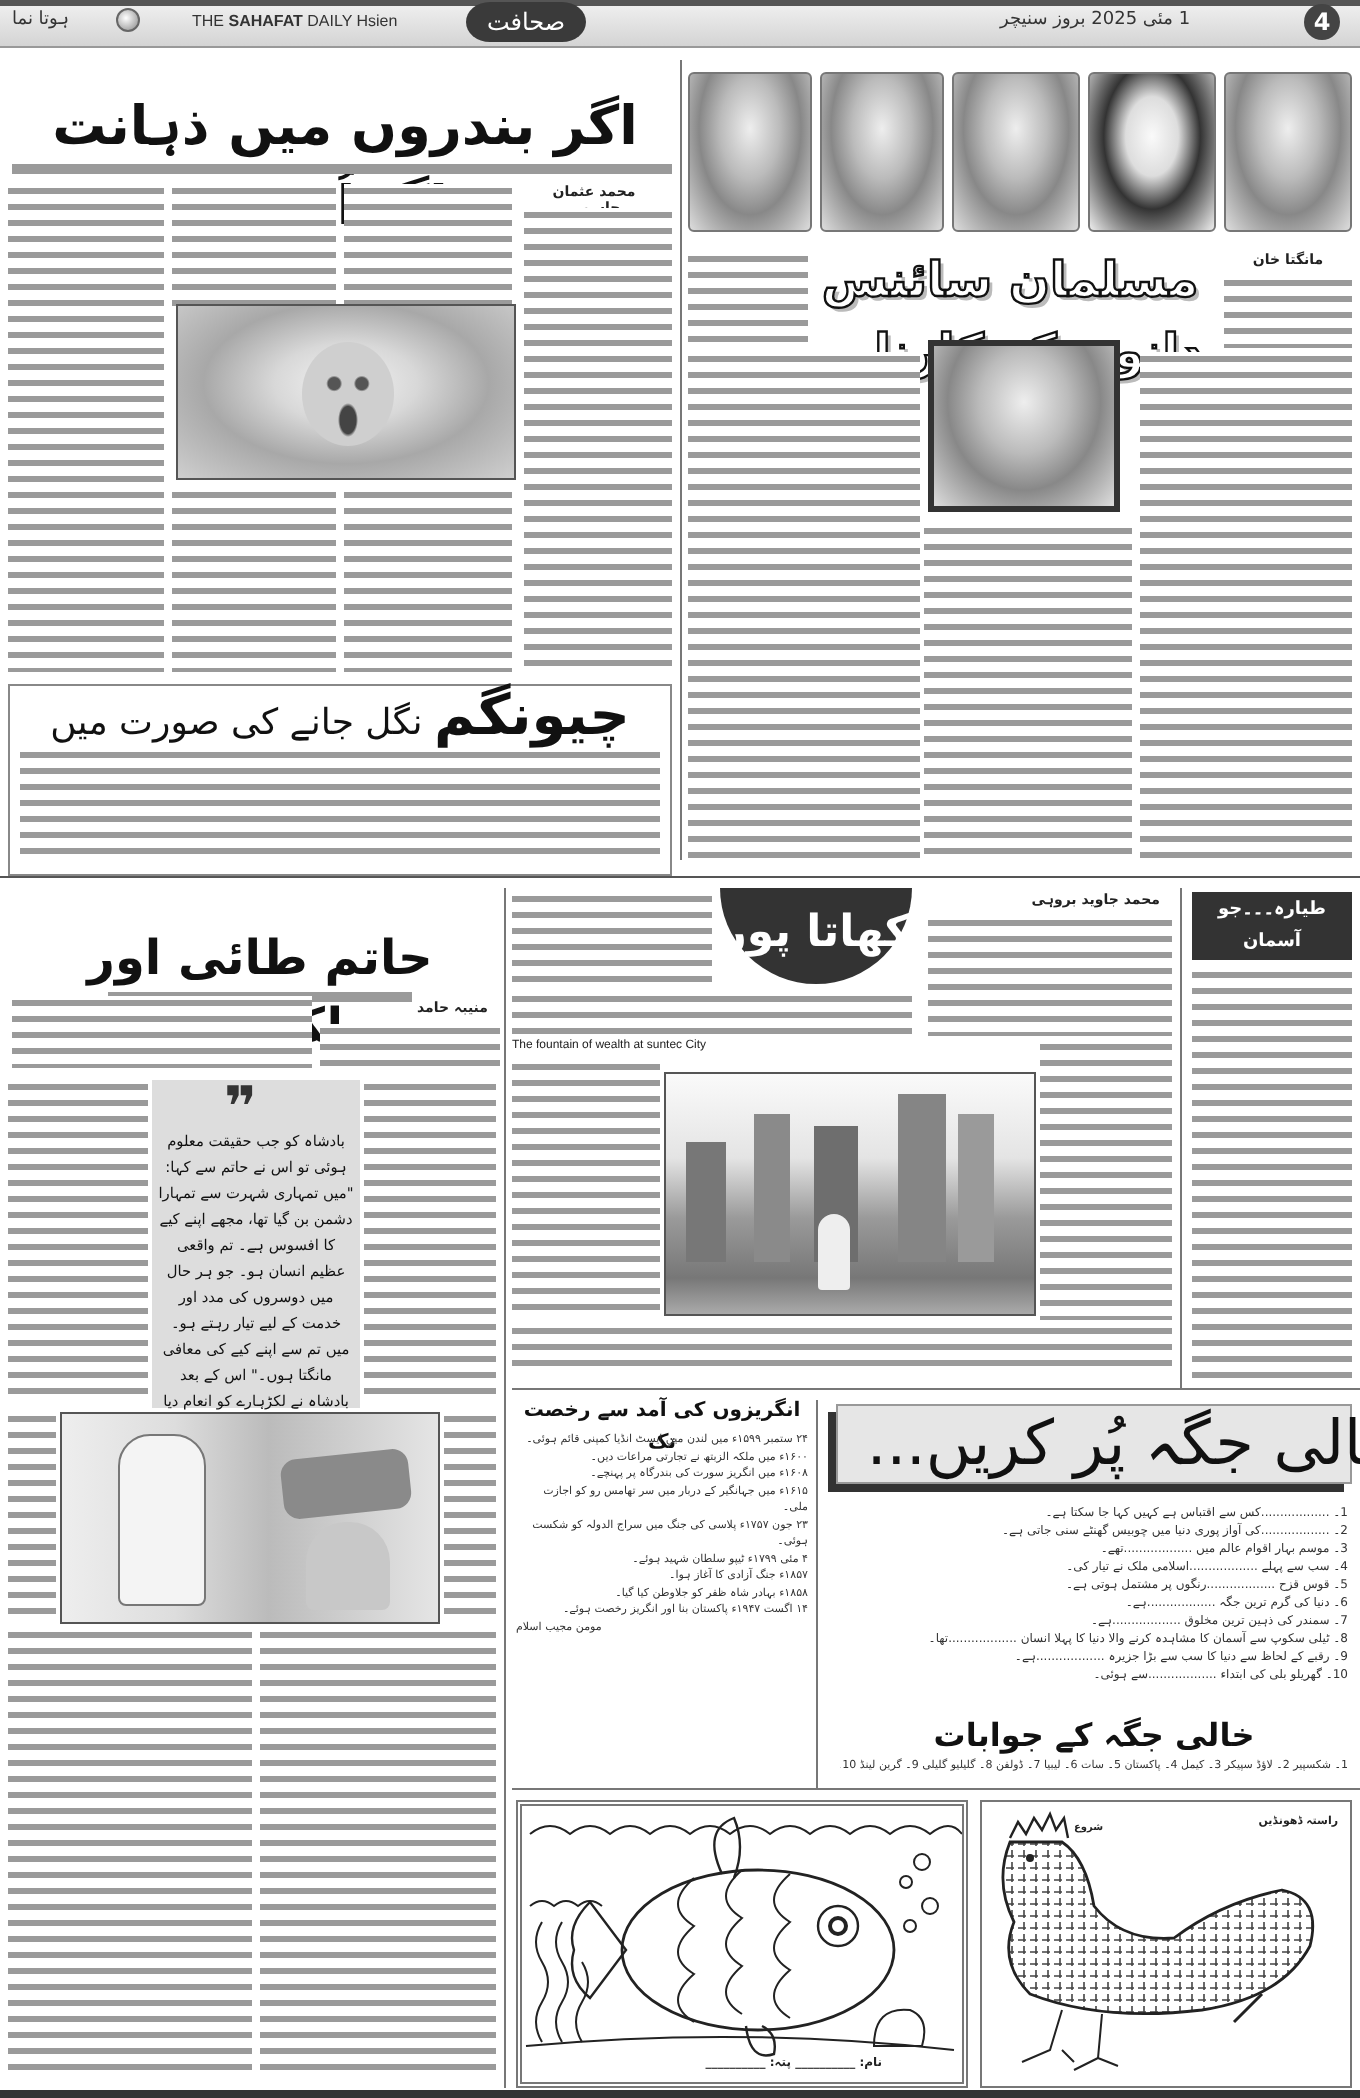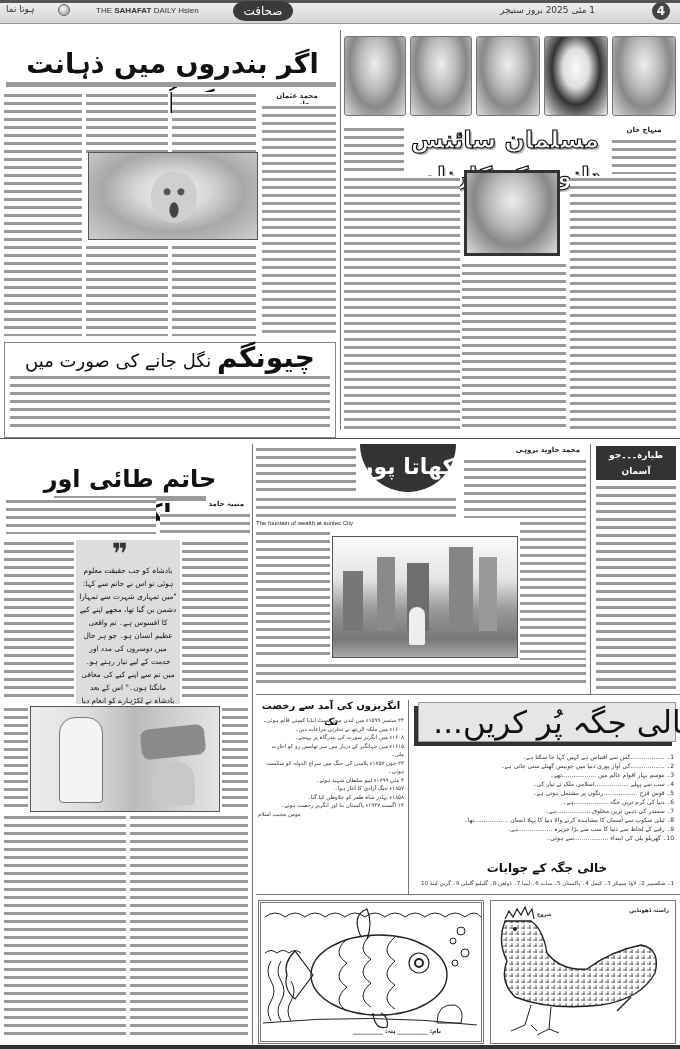--- a/index.html
+++ b/index.html
@@ -60,21 +60,21 @@
 <div class="abs" style="left:0;top:0;width:1px;height:1px;overflow:hidden">اگر چیونگم غلطی سے نگل لی جائے تو یہ عام طور پر نظام ہضم سے گزر کر جسم سے خارج ہو جاتی ہے۔ ایک عام غلط فہمی یہ ہے کہ یہ سات سال تک معدے میں رہتی ہے، لیکن یہ درست نہیں۔ بچوں کو چیونگم کھانے کے بعد اسے نگلنے سے منع کرنا چاہیے۔</div>
 
 <div class="abs vrule" style="left:340px;top:30px;height:400px"></div>
 
 <div class="abs portrait" style="left:344px;top:36px;width:62px;height:80px"></div>
 <div class="abs portrait" style="left:410px;top:36px;width:62px;height:80px"></div>
 <div class="abs portrait" style="left:476px;top:36px;width:64px;height:80px"></div>
 <div class="abs portrait" style="left:544px;top:36px;width:64px;height:80px;background:radial-gradient(ellipse at 50% 40%,#fafafa 0,#ddd 30%,#333 55%,#eee 100%)"></div>
 <div class="abs portrait" style="left:612px;top:36px;width:64px;height:80px"></div>
 
-<div class="abs byline" style="left:612px;top:126px;width:64px;text-align:center">منہاج خان</div>
+<div class="abs byline" style="left:612px;top:126px;width:64px;text-align:center">مانگتا خان</div>
 <div class="abs head" style="left:400px;top:122px;width:210px;font-size:24px;line-height:36px;color:#fff;-webkit-text-stroke:1.2px #111;text-shadow:2px 2px 0 #bbb">مسلمان سائنس دانوں کے کارنامے</div>
 <div class="abs textcol lines" style="left:344px;top:126px;width:60px;height:48px"></div>
 <div class="abs textcol lines" style="left:612px;top:138px;width:64px;height:36px"></div>
 <div class="abs textcol lines" style="left:344px;top:176px;width:116px;height:256px"></div>
 <div class="abs portrait" style="left:464px;top:170px;width:96px;height:86px;border:3px solid #333;border-radius:0"></div>
 <div class="abs textcol lines" style="left:462px;top:262px;width:104px;height:170px"></div>
 <div class="abs textcol lines" style="left:570px;top:176px;width:106px;height:256px"></div>
 <div class="abs" style="left:0;top:0;width:1px;height:1px;overflow:hidden"><span>پیارے بچو! مسلمانوں کی کئی ایجادات ہیں جو دوسری قوموں سے پہلی ہیں۔ علاوہ دنیا کی مفید اور ضروری ایجادات بیشتر مسلمانوں اور عربوں کی مرہون منت ہیں۔</span></div>
 
 <div class="abs hrule" style="left:0;top:438px;width:680px;background:#555"></div>
@@ -157,21 +157,21 @@
   <div class="blank-line">2۔ ..................کی آواز پوری دنیا میں چوبیس گھنٹے سنی جاتی ہے۔</div>
   <div class="blank-line">3۔ موسم بہار اقوام عالم میں ..................تھے۔</div>
   <div class="blank-line">4۔ سب سے پہلے ..................اسلامی ملک نے تیار کی۔</div>
   <div class="blank-line">5۔ قوس قزح ..................رنگوں پر مشتمل ہوتی ہے۔</div>
   <div class="blank-line">6۔ دنیا کی گرم ترین جگہ ..................ہے۔</div>
   <div class="blank-line">7۔ سمندر کی ذہین ترین مخلوق ..................ہے۔</div>
   <div class="blank-line">8۔ ٹیلی سکوپ سے آسمان کا مشاہدہ کرنے والا دنیا کا پہلا انسان ..................تھا۔</div>
   <div class="blank-line">9۔ رقبے کے لحاظ سے دنیا کا سب سے بڑا جزیرہ ..................ہے۔</div>
   <div class="blank-line">10۔ گھریلو بلی کی ابتداء ..................سے ہوئی۔</div>
 </div>
-<div class="abs head" style="left:420px;top:860px;width:254px;font-size:12px;line-height:16px">خالی جگہ کے جوابات</div>
+<div class="abs head" style="left:420px;top:860px;width:254px;font-size:16px;line-height:16px">خالی جگہ کے جوابات</div>
 <div class="abs" style="left:420px;top:878px;width:254px;direction:rtl;font-size:5.5px;line-height:10px;color:#333;white-space:nowrap;overflow:hidden">1۔ شکسپیر 2۔ لاؤڈ سپیکر 3۔ کیمل 4۔ پاکستان 5۔ سات 6۔ لیبیا 7۔ ڈولفن 8۔ گلیلیو گلیلی 9۔ گرین لینڈ 10۔ جاپان</div>
 
 <div class="abs hrule" style="left:256px;top:894px;width:424px"></div>
 
 <div class="abs framed" style="left:258px;top:900px;width:226px;height:144px;border:3px double #777">
   <svg width="220" height="138" viewBox="0 0 220 138">
     <path d="M4 14 q10 -8 20 0 q10 -8 20 0 q10 -8 20 0 q10 -8 20 0 q10 -8 20 0 q10 -8 20 0 q10 -8 20 0 q10 -8 20 0 q10 -8 20 0 q10 -8 20 0 q10 -8 16 0" fill="none" stroke="#222" stroke-width="1"></path>
     <path d="M4 50 q6 -5 12 0 q6 -5 12 0 q6 -5 12 0" fill="none" stroke="#222" stroke-width="1"></path>
     <ellipse cx="118" cy="72" rx="68" ry="40" fill="none" stroke="#222" stroke-width="1.4"></ellipse>
     <path d="M52 72 L34 48 Q22 60 26 72 Q22 86 34 96 Z" fill="none" stroke="#222" stroke-width="1.2"></path>

